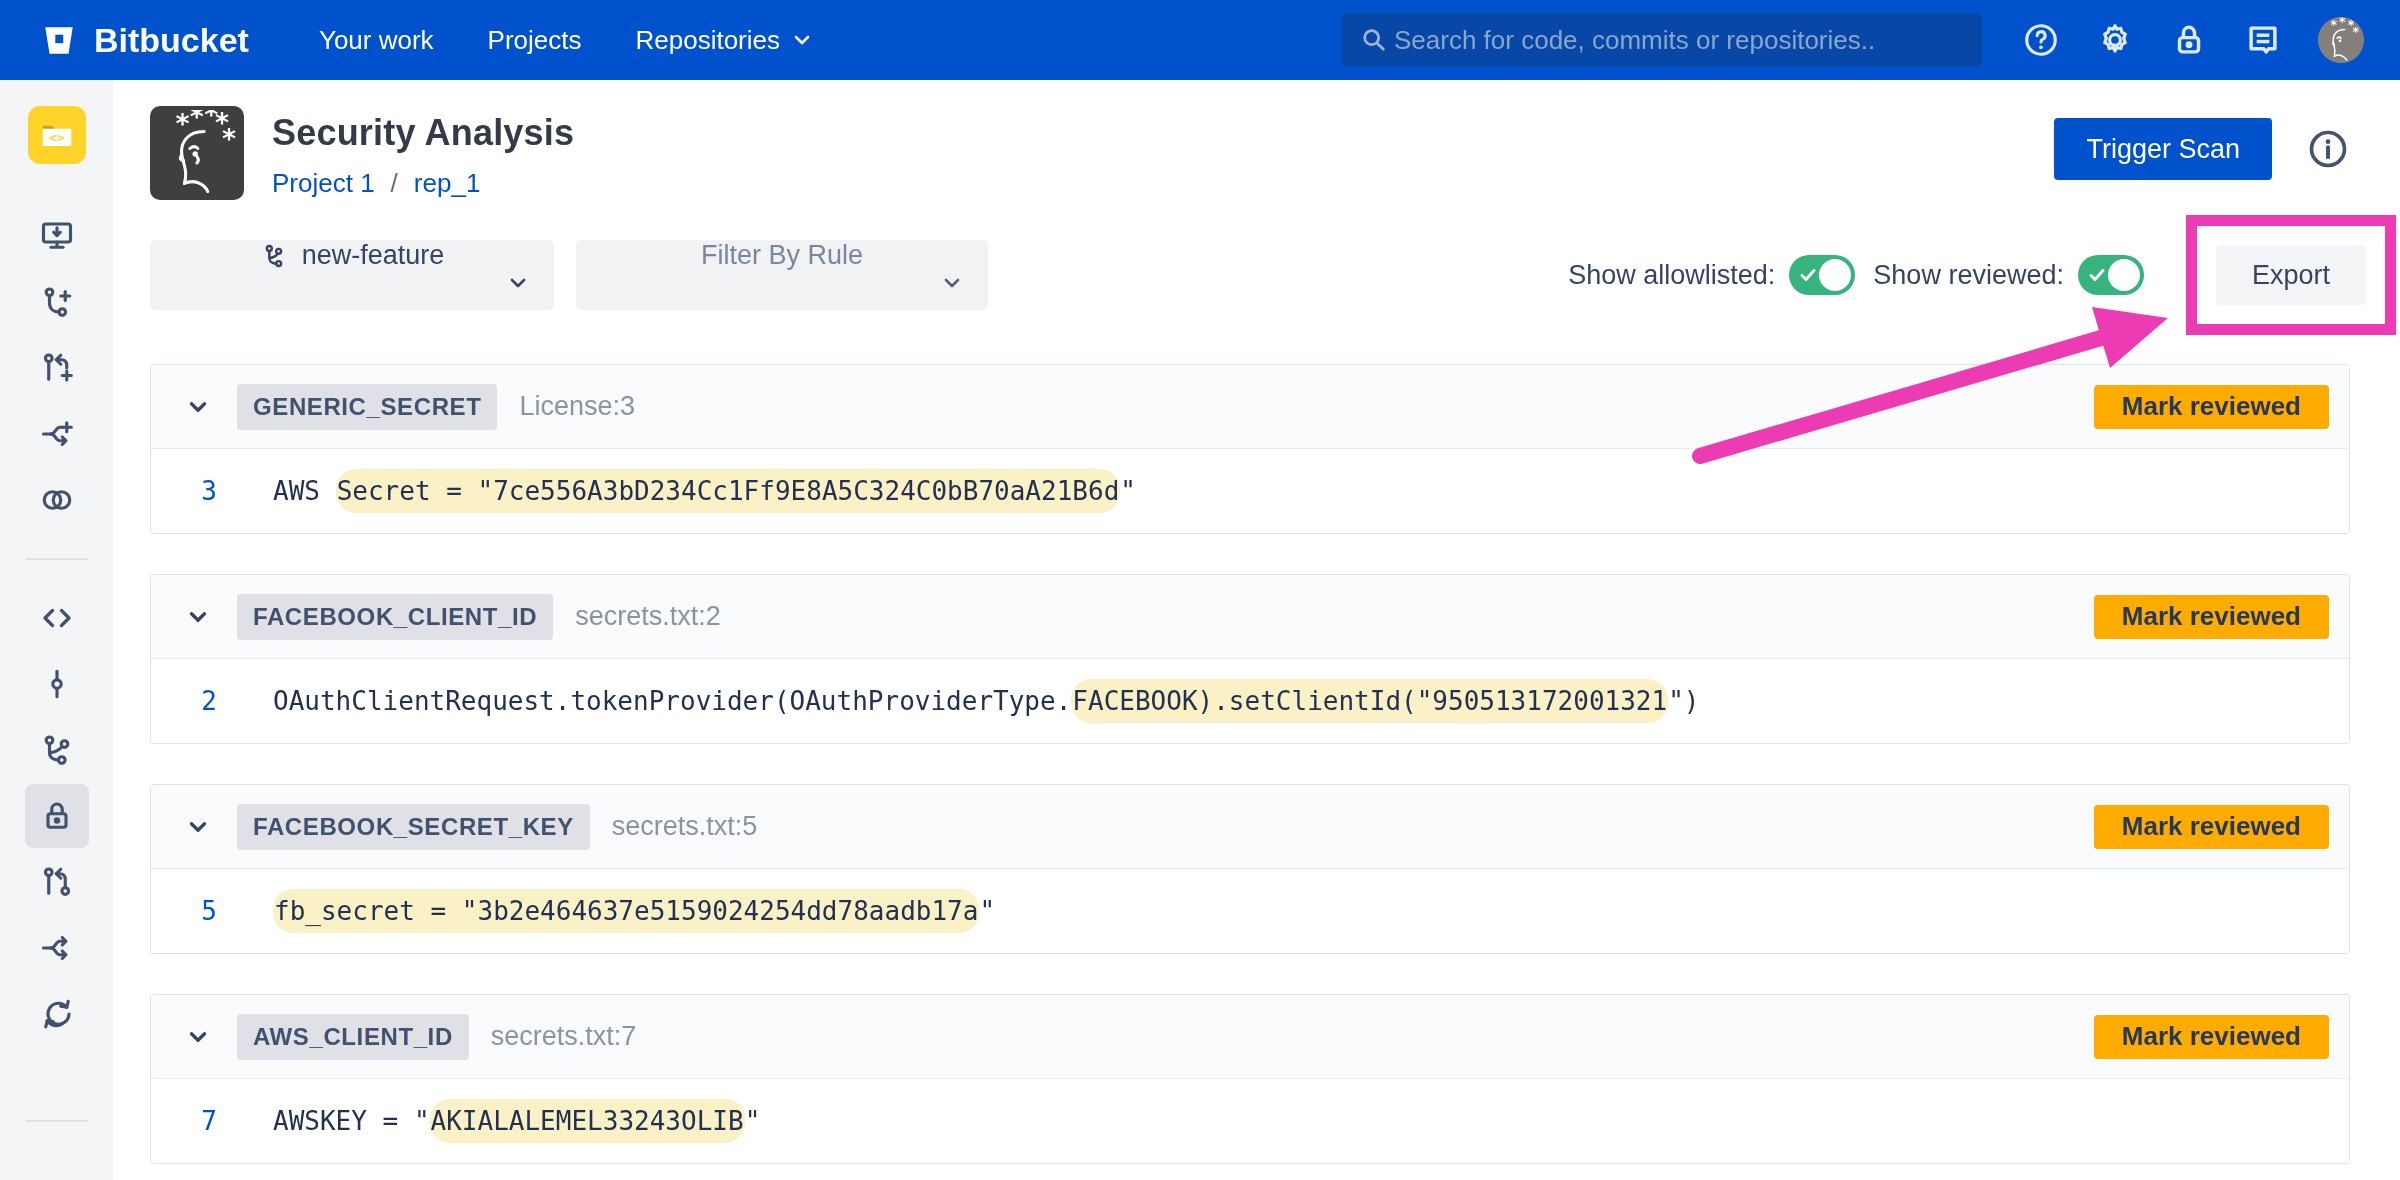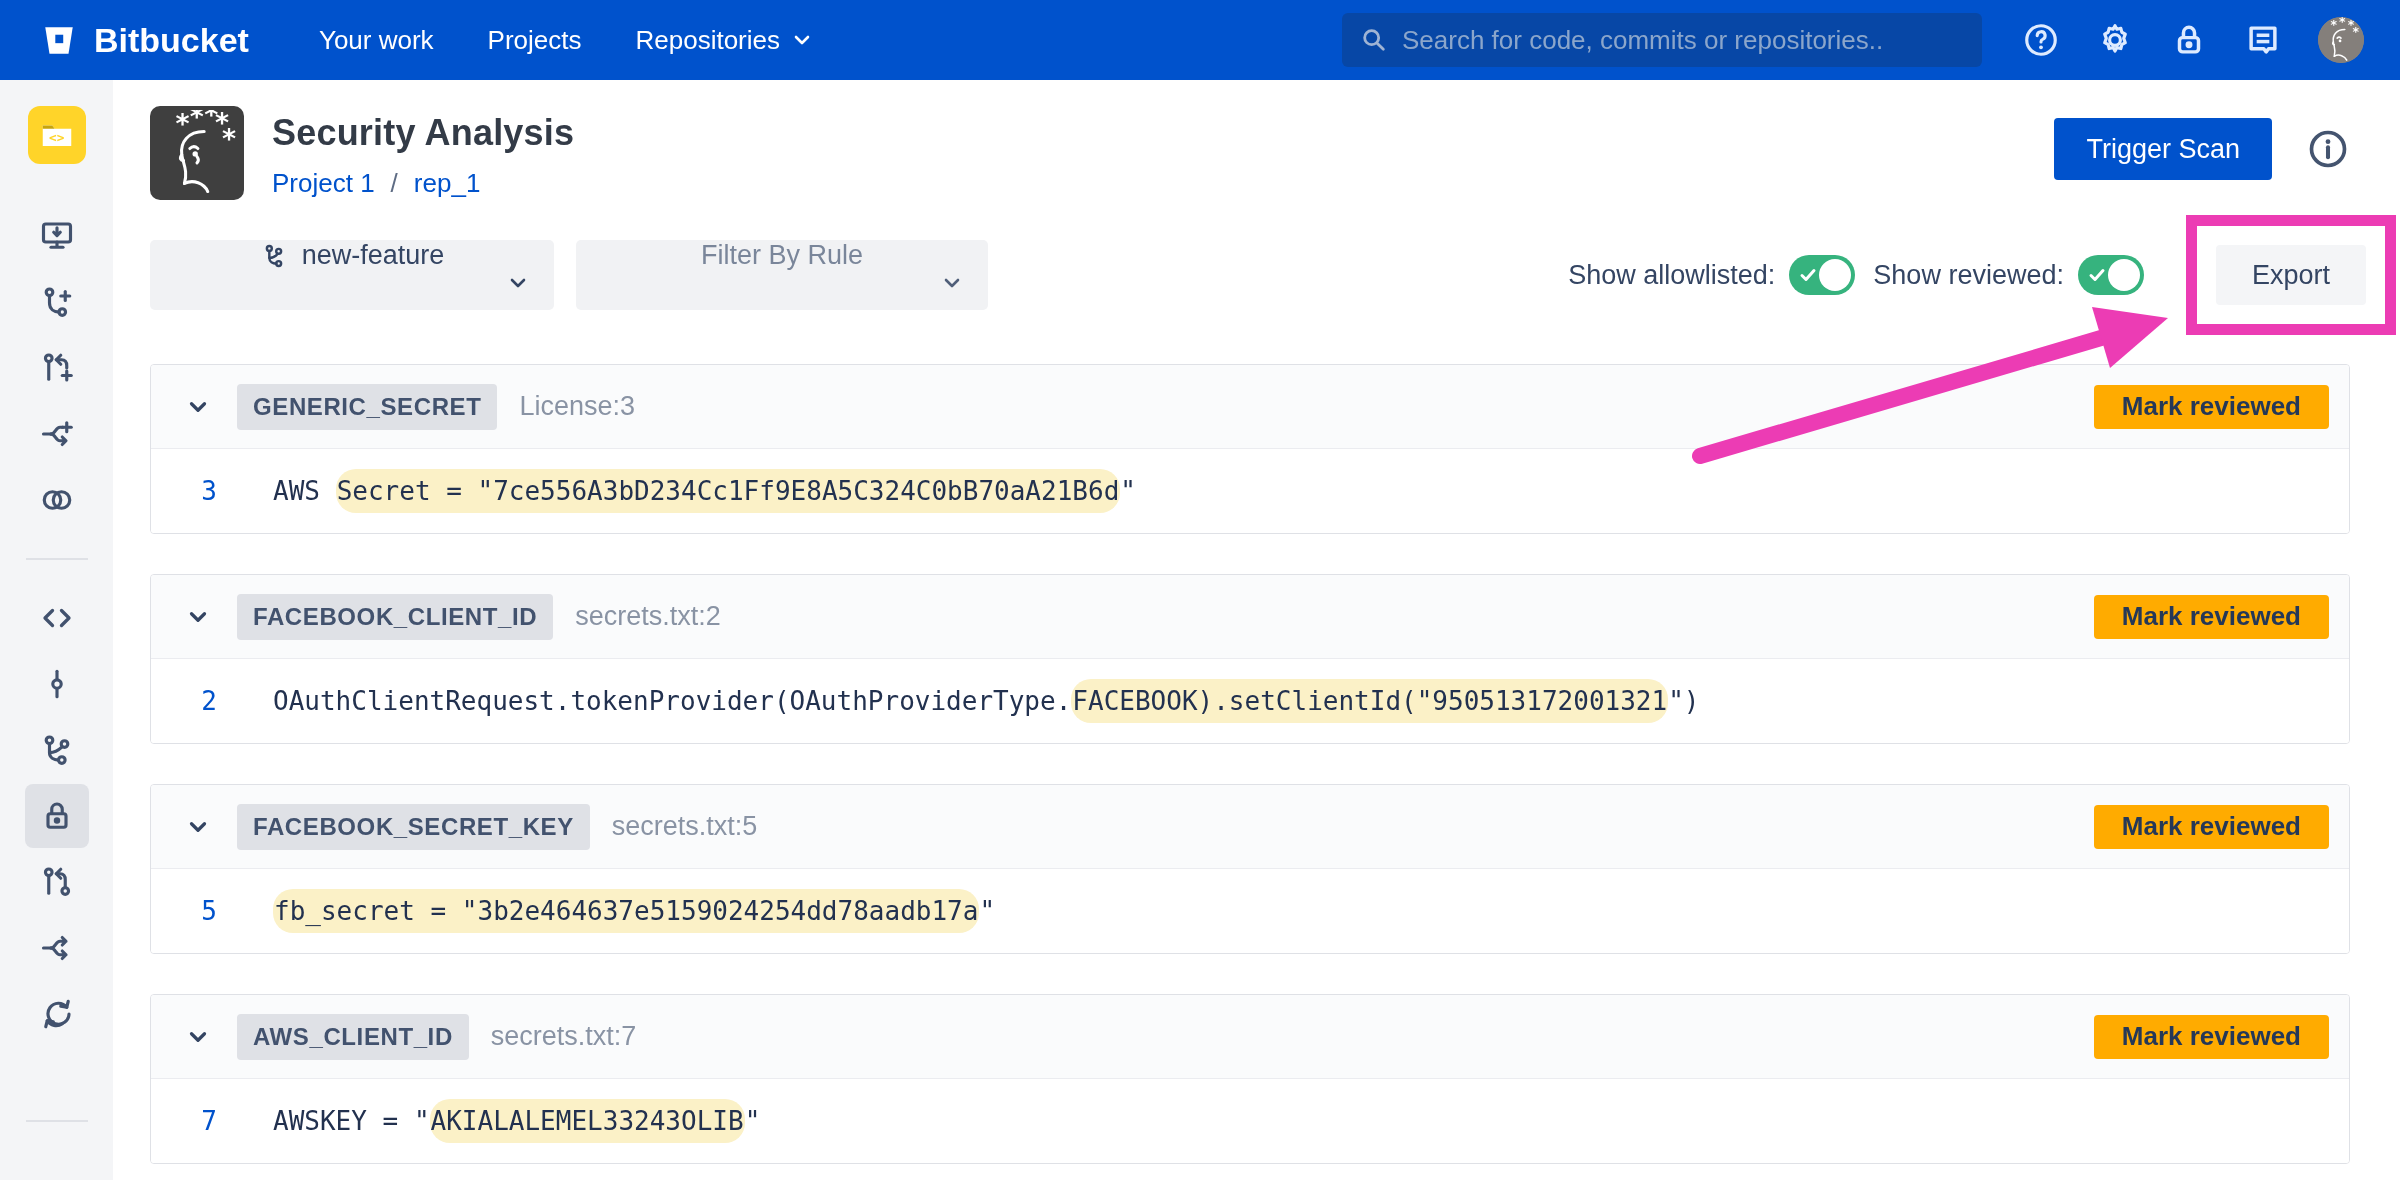--- a/index.html
+++ b/index.html
@@ -8,21 +8,21 @@
 
   
   .nav { height:80px; background:#0052CC; display:flex; align-items:center;
          padding:0 36px 0 40px; position:relative; z-index:10; }
   .brand { display:flex; align-items:center; gap:16px; color:#fff;
            font-size:34px; font-weight:bold; cursor:pointer; }
   .nav-menu { display:flex; gap:54px; margin-left:70px; }
   .nav-menu-item { display:flex; align-items:center; gap:12px; color:#fff;
                    font-size:26px; font-weight:500; cursor:pointer; }
   .nav-search { margin-left:auto; width:640px; height:54px; background:#0747A6;
-                border-radius:6px; display:flex; align-items:center; padding:0 18px; gap:14px; }
+                border-radius:6px; display:flex; align-items:center; padding:0 18px; gap:6px; }
   .nav-search input { background:transparent; border:none; outline:none; width:100%;
                       font-size:26px; color:#DEEBFF; font-family:"Liberation Sans",sans-serif; }
   .nav-search input::placeholder { color:#8BA6CB; }
   .nav-icons { display:flex; align-items:center; gap:36px; margin-left:40px; }
   .nav-icon { width:38px; height:38px; display:flex; align-items:center;
               justify-content:center; cursor:pointer; }
   .nav-avatar { width:46px; height:46px; border-radius:50%; background:#8A8683;
                 display:flex; align-items:center; justify-content:center;
                 overflow:hidden; cursor:pointer; }
 

